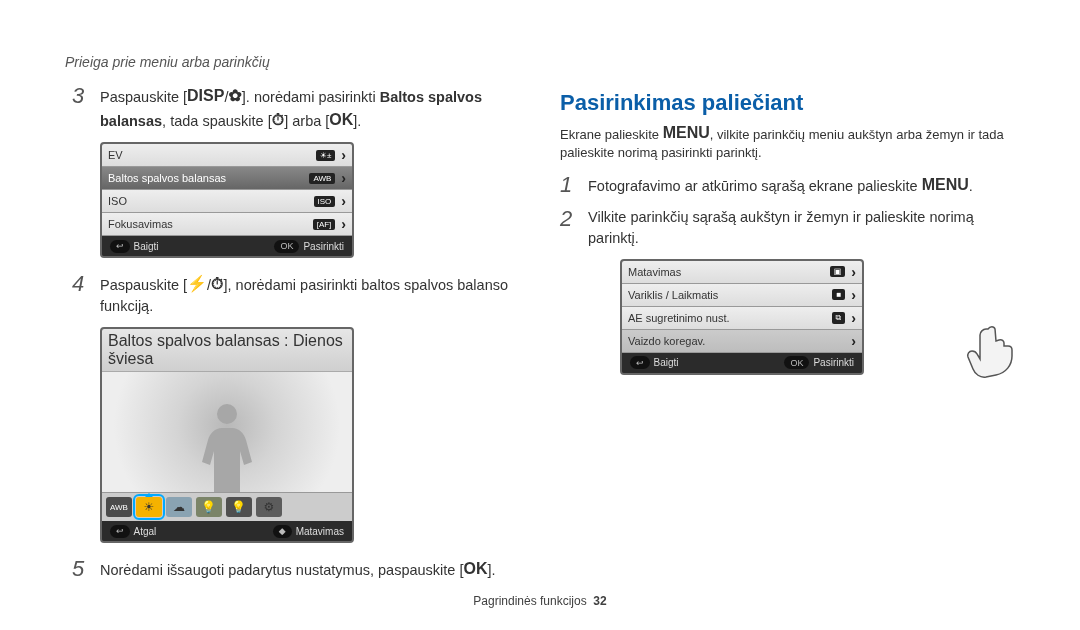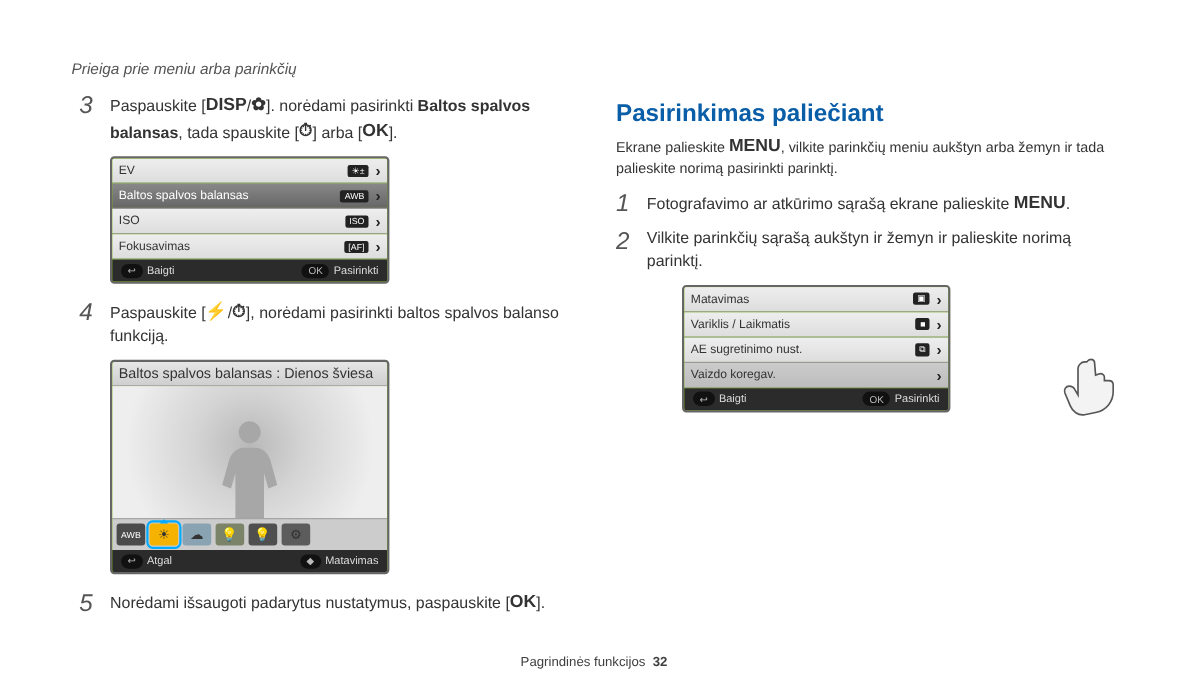--- a/index.html
+++ b/index.html
@@ -62,21 +62,21 @@
     line-height: 1.4;
     margin-bottom: 10px;
   }
 
   
   .screen {
     margin: 8px 0 14px 28px;
     width: 250px;
     border: 2px solid #666;
     border-radius: 4px;
-    background: #84cc16;
+    background: #404040;
     font-size: 11px;
     overflow: hidden;
   }
   .screen.tall { width: 240px; }
   .screen .row {
     display: flex;
     align-items: center;
     justify-content: space-between;
     height: 22px;
     padding: 0 6px;
@@ -106,21 +106,21 @@
   }
   .bar > div { display:flex; align-items:center; gap:4px; padding:0 8px; }
   .bar .pill {
     background:#111; border-radius:8px; padding:0 6px; height:13px;
     display:flex; align-items:center; color:#bbb; font-size:9px;
   }
 
   
   .screen.preview .title {
     background: linear-gradient(#e6e6e6,#cfcfcf);
-    padding: 3px 6px; font-size:13px; border-bottom:1px solid #aaa;
+    padding: 3px 6px; font-size:16px; border-bottom:1px solid #aaa;
   }
   .screen.preview .viewport {
     height: 120px;
     background:
       radial-gradient(circle at 50% 45%, #b8b8b8 0%, #d4d4d4 35%, #eee 80%);
     position: relative;
   }
   .silhouette {
     position:absolute; left:50%; bottom:0; transform:translateX(-50%);
     width:70px; height:100px;

